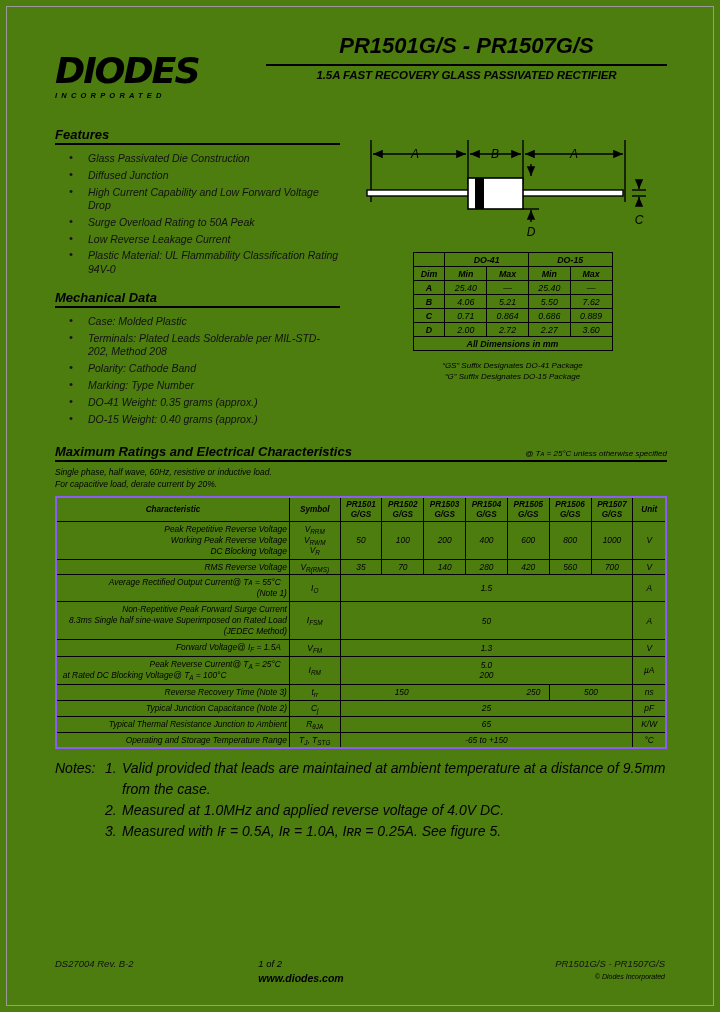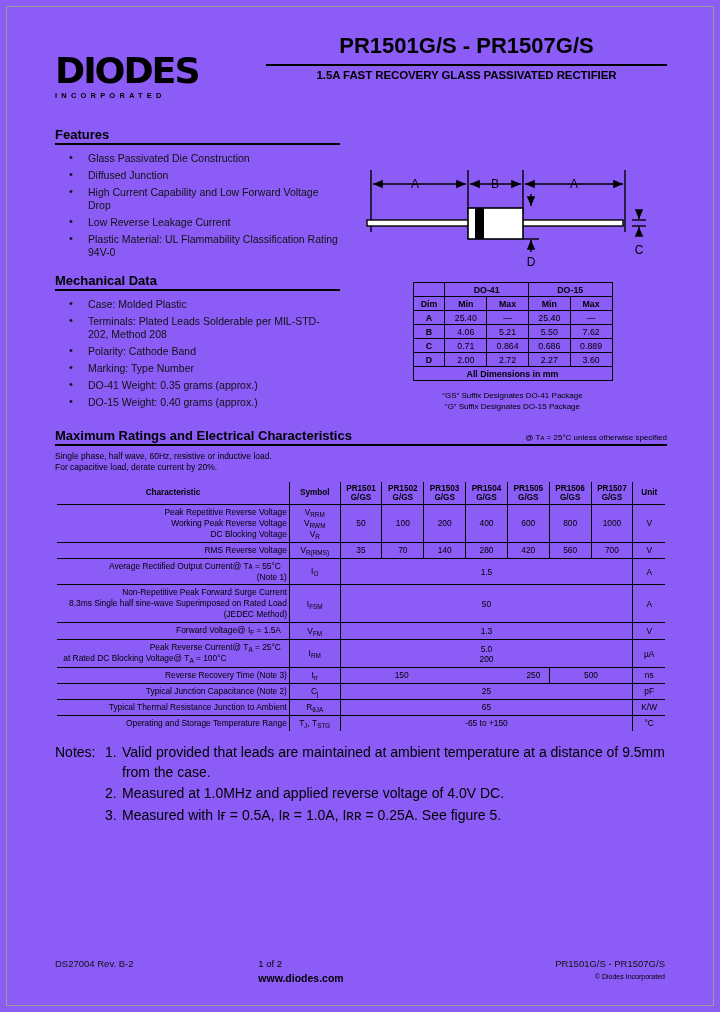--- a/index.html
+++ b/index.html
@@ -1,22 +1,23 @@
 <!DOCTYPE html>
 <html><head>
 <meta charset="utf-8">
 <style>
   html,body{margin:0;padding:0;background:#8a8a8a;}
   body{font-family:"Liberation Sans", sans-serif;}
   .page{
     position:relative;
     width:720px;height:1012px;
-    background:#8b5cf6;
+    background:#4d7c0f;
     box-sizing:border-box;
     overflow:hidden;
+    font-style:italic;
   }
   .page-border{
     position:absolute;left:6px;top:6px;right:6px;bottom:6px;
     border:1px solid #9a9a9a;
     pointer-events:none;
   }
   .inner{position:absolute;left:55px;top:32px;width:612px;}
 
   
   .header{display:flex;align-items:flex-start;height:82px;}
@@ -51,21 +52,21 @@
   ul.bullets{list-style:none;margin:7px 0 0 0;padding:0;}
   ul.bullets li{
     position:relative;padding-left:33px;margin-bottom:3.5px;
     font-size:10.5px;line-height:1.27;color:#111;
   }
   ul.bullets li:before{
     content:"\2022";position:absolute;left:14px;top:-1px;font-size:11px;
   }
 
   
-  .two-col{display:flex;align-items:flex-end;}
+  .two-col{display:flex;}
   .col-right{flex:1;padding-left:18px;padding-top:10px;}
 
   
   .pkg{position:relative;width:300px;height:118px;margin:0 auto;}
 
   
   .dimtable-wrap{margin:10px auto 0 auto;width:200px;}
   table.dim{border-collapse:collapse;width:100%;font-size:8.8px;}
   table.dim td,table.dim th{
     border:1px solid #000;text-align:center;padding:1.5px 0;font-weight:normal;
@@ -135,20 +136,21 @@
     </div>
 
     <div class="two-col">
       <div class="col-left">
         <div class="sect">
           <div class="sect-head">Features</div>
           <ul class="bullets">
             <li>Glass Passivated Die Construction</li>
             <li>Diffused Junction</li>
             <li>High Current Capability and Low Forward Voltage Drop</li>
+            <li>Surge Overload Rating to 50A Peak</li>
             <li>Low Reverse Leakage Current</li>
             <li>Plastic Material: UL Flammability Classification Rating 94V-0</li>
           </ul>
         </div>
 
         <div class="sect" style="margin-top:14px;">
           <div class="sect-head">Mechanical Data</div>
           <ul class="bullets">
             <li>Case: Molded Plastic</li>
             <li>Terminals: Plated Leads Solderable per MIL-STD-202, Method 208</li>

